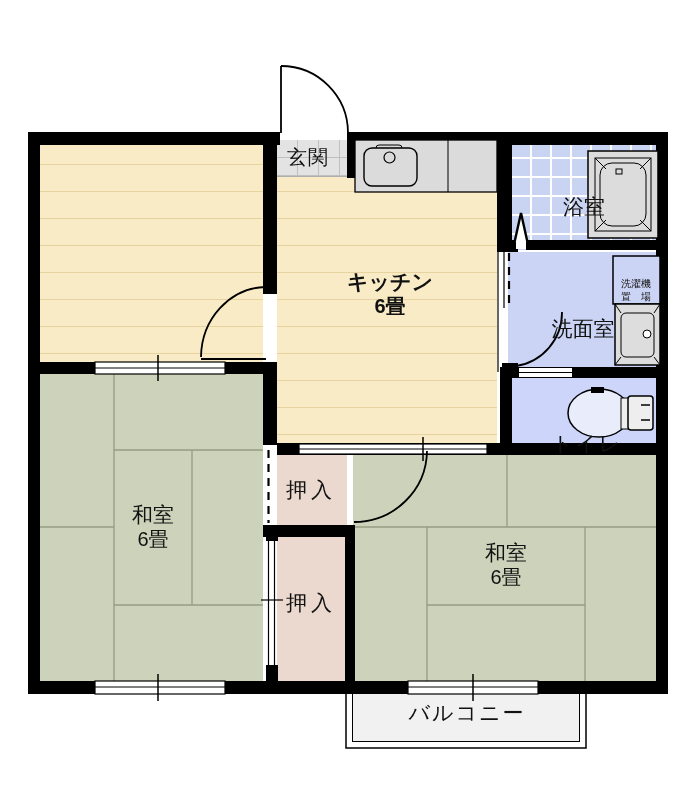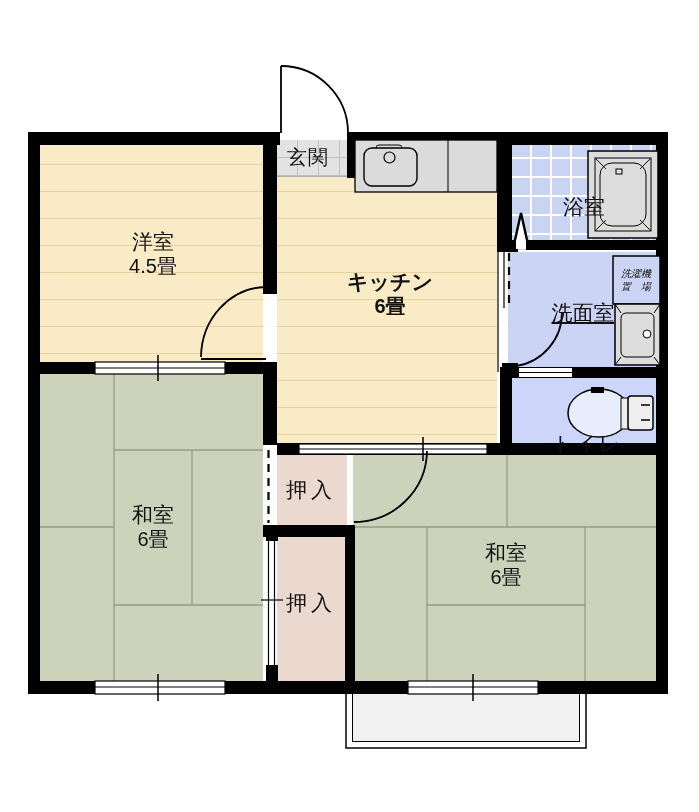--- a/index.html
+++ b/index.html
@@ -191,40 +191,36 @@
       <rect x="591" y="387" width="13" height="6" fill="#000"></rect>
     </g>
 
     <polyline points="346,692 346,748 586,748 586,692" fill="none" stroke="#000" stroke-width="1.5"></polyline>
   </svg>
 
   <div class="lbl lbl-genkan" style="left:308px;top:157px;">
     <span>玄関</span>
   </div>
 
-  <div class="lbl" style="left:153px;top:254px;">
-    <div>洋室</div>
-    <div class="sz">4.5畳</div>
-  </div>
 
   <div class="lbl" style="left:390px;top:294px;font-weight:bold;">
     <div>キッチン</div>
     <div class="sz">6畳</div>
   </div>
 
   <div class="lbl" style="left:584px;top:195px;margin-top:12px;">
     <span>浴室</span>
   </div>
 
-  <div class="lbl lbl-laundry" style="left:636px;top:280px;font-style:italic;">
+  <div class="lbl lbl-laundry" style="left:636px;top:290px;">
     <div>洗濯機</div>
     <div>置　場</div>
   </div>
 
-  <div class="lbl" style="left:583px;top:313px;text-decoration:underline;">
+  <div class="lbl" style="left:583px;top:329px;">
     <span>洗面室</span>
   </div>
 
   <div class="lbl lbl-toilet" style="left:587px;top:412px;">
     <span>トイレ</span>
   </div>
 
   <div class="lbl" style="left:153px;top:527px;">
     <div>和室</div>
     <div class="sz">6畳</div>
@@ -236,14 +232,17 @@
   </div>
 
   <div class="lbl lbl-oshiire" style="left:311px;top:490px;">
     <span>押入</span>
   </div>
 
   <div class="lbl lbl-oshiire" style="left:311px;top:603px;">
     <span>押入</span>
   </div>
 
+  <div class="lbl lbl-balcony" style="left:467px;top:713px;">
+    <span>バルコニー</span>
+  </div>
 
 </div>
 
 </body></html>

